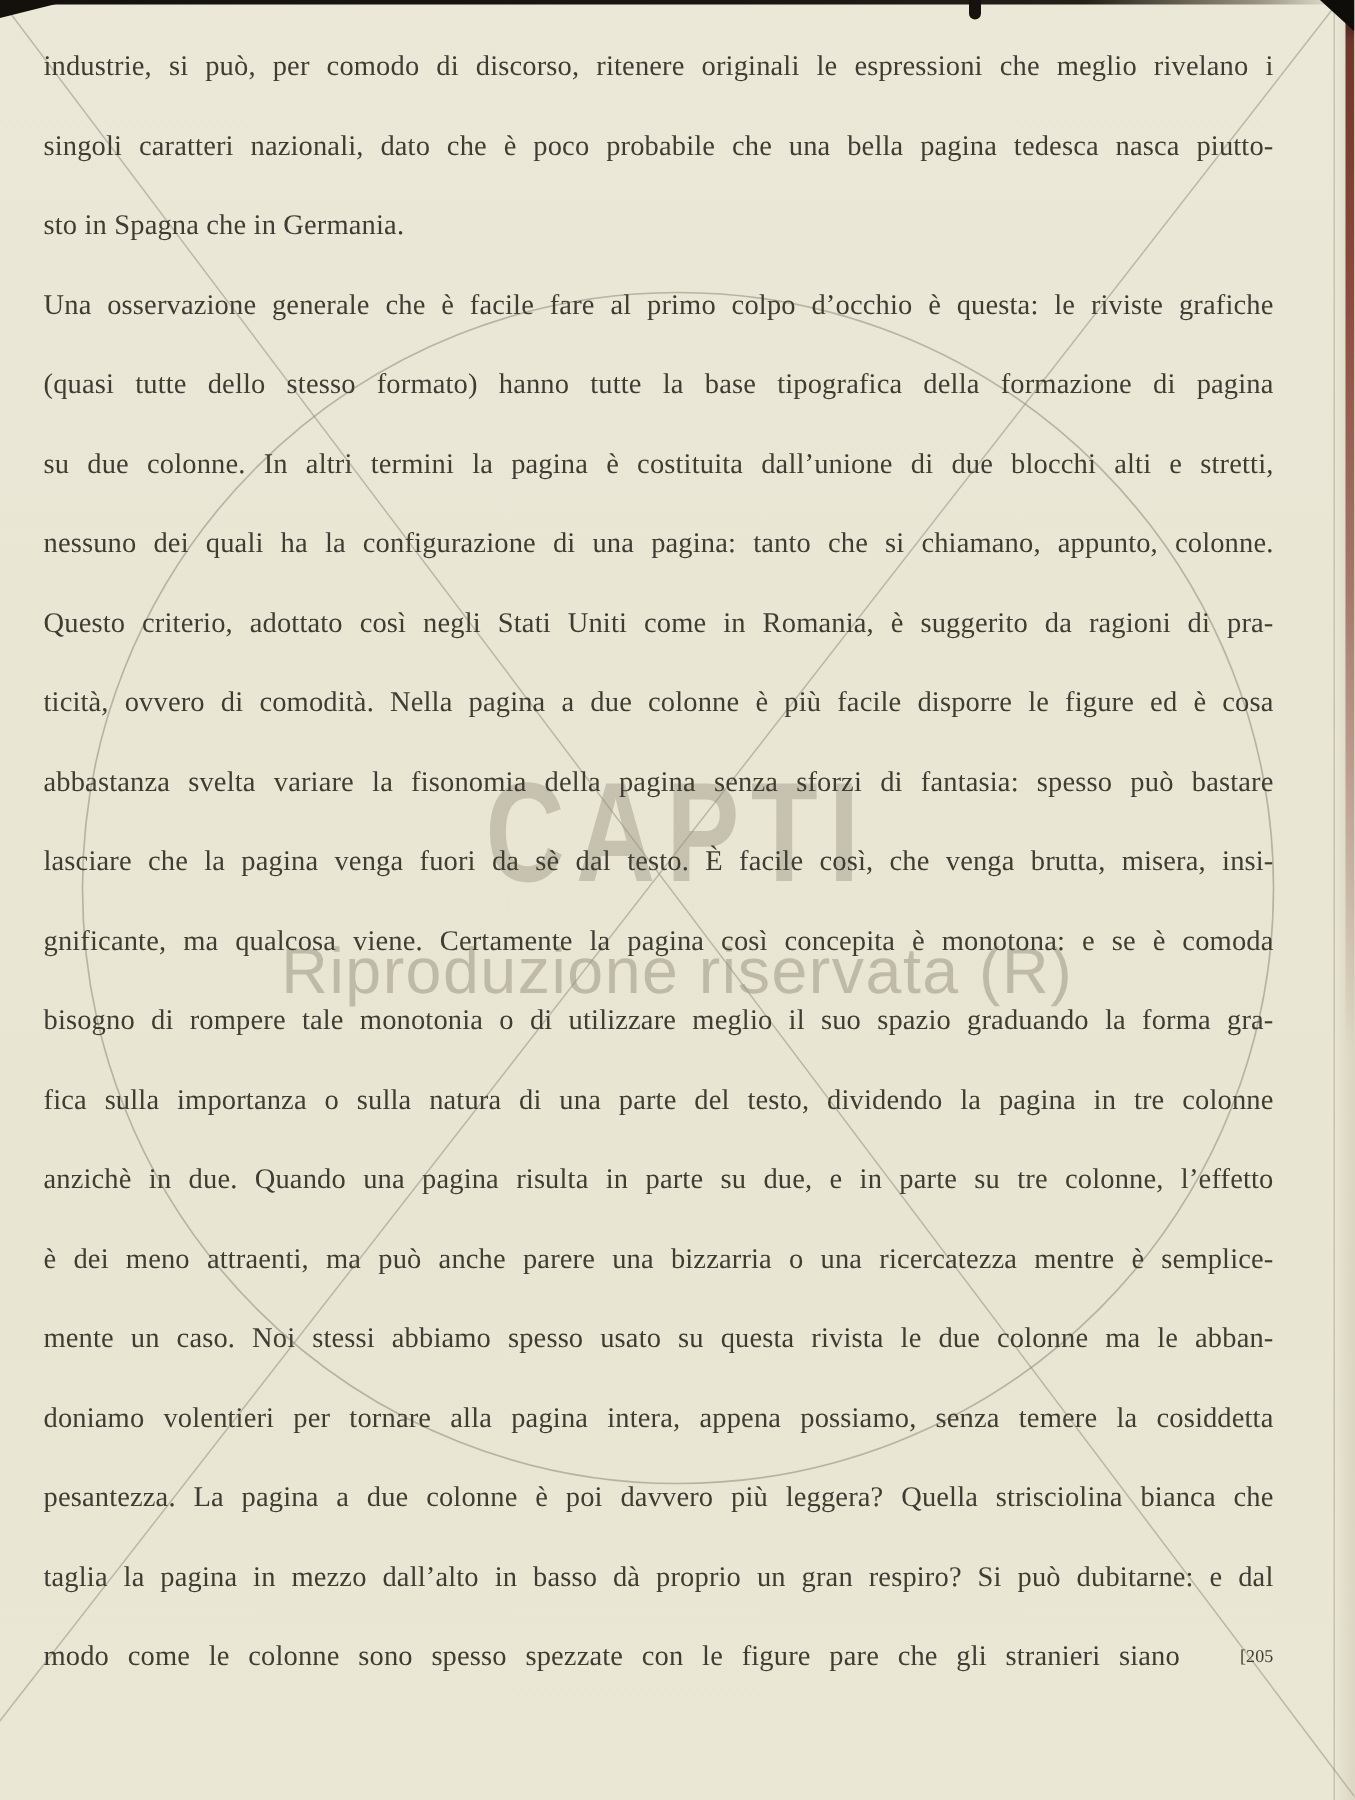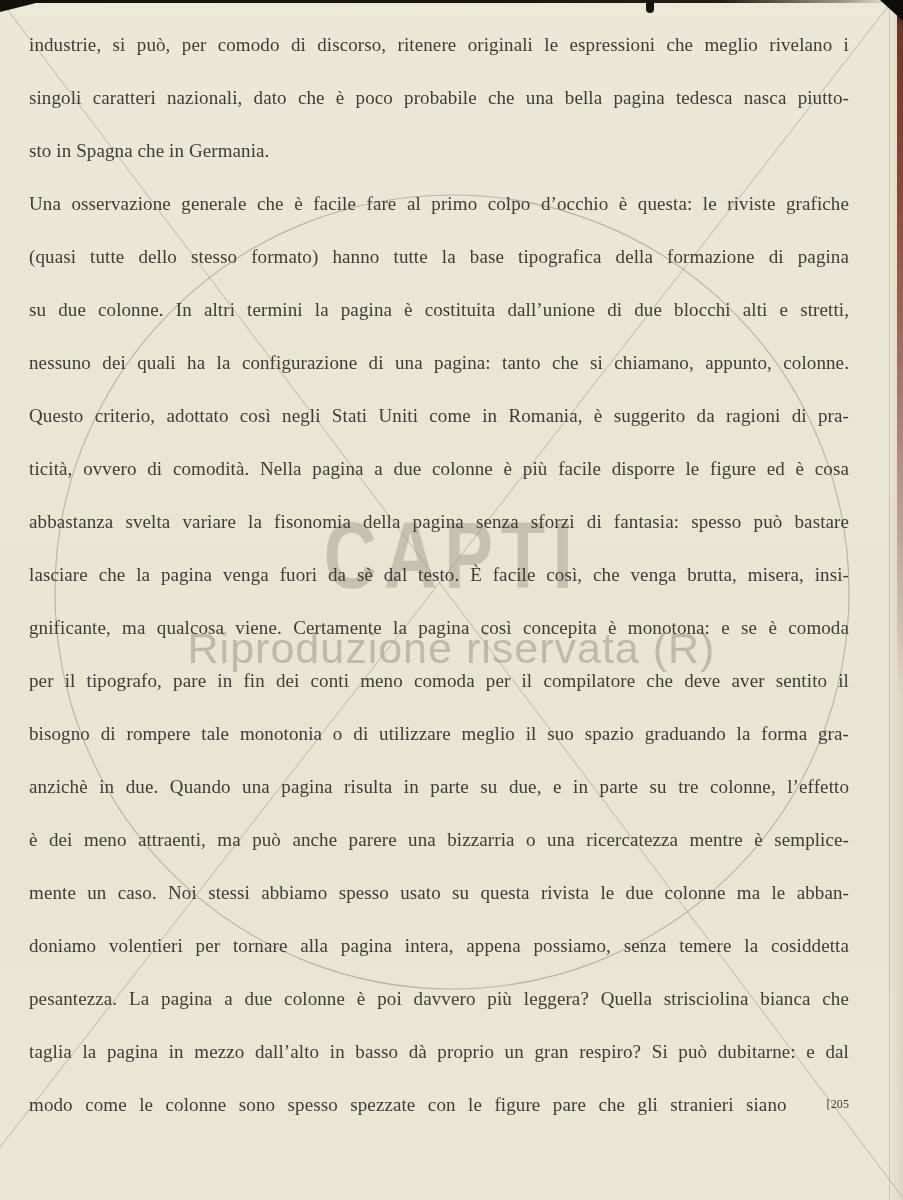--- a/index.html
+++ b/index.html
@@ -65,22 +65,22 @@
       <div class="line"><span class="t">sto in Spagna che in Germania.</span></div>
       <div class="line j"><span class="t">Una osservazione generale che è facile fare al primo colpo d’occhio è questa: le riviste grafiche</span></div>
       <div class="line j"><span class="t">(quasi tutte dello stesso formato) hanno tutte la base tipografica della formazione di pagina</span></div>
       <div class="line j"><span class="t">su due colonne. In altri termini la pagina è costituita dall’unione di due blocchi alti e stretti,</span></div>
       <div class="line j"><span class="t">nessuno dei quali ha la configurazione di una pagina: tanto che si chiamano, appunto, colonne.</span></div>
       <div class="line j"><span class="t">Questo criterio, adottato così negli Stati Uniti come in Romania, è suggerito da ragioni di pra-</span></div>
       <div class="line j"><span class="t">ticità, ovvero di comodità. Nella pagina a due colonne è più facile disporre le figure ed è cosa</span></div>
       <div class="line j"><span class="t">abbastanza svelta variare la fisonomia della pagina senza sforzi di fantasia: spesso può bastare</span></div>
       <div class="line j"><span class="t">lasciare che la pagina venga fuori da sè dal testo. È facile così, che venga brutta, misera, insi-</span></div>
       <div class="line j"><span class="t">gnificante, ma qualcosa viene. Certamente la pagina così concepita è monotona: e se è comoda</span></div>
-      <div class="line j"><span class="t">per il tipografo, pare in fin dei conti meno comoda per il compilatore che deve aver sentito il</span></div>
       <div class="line j"><span class="t">bisogno di rompere tale monotonia o di utilizzare meglio il suo spazio graduando la forma gra-</span></div>
+      <div class="line j"><span class="t">fica sulla importanza o sulla natura di una parte del testo, dividendo la pagina in tre colonne</span></div>
       <div class="line j"><span class="t">anzichè in due. Quando una pagina risulta in parte su due, e in parte su tre colonne, l’effetto</span></div>
       <div class="line j"><span class="t">è dei meno attraenti, ma può anche parere una bizzarria o una ricercatezza mentre è semplice-</span></div>
       <div class="line j"><span class="t">mente un caso. Noi stessi abbiamo spesso usato su questa rivista le due colonne ma le abban-</span></div>
       <div class="line j"><span class="t">doniamo volentieri per tornare alla pagina intera, appena possiamo, senza temere la cosiddetta</span></div>
       <div class="line j"><span class="t">pesantezza. La pagina a due colonne è poi davvero più leggera? Quella strisciolina bianca che</span></div>
       <div class="line j"><span class="t">taglia la pagina in mezzo dall’alto in basso dà proprio un gran respiro? Si può dubitarne: e dal</span></div>
       <div class="line j line-flex">
         <span class="t">modo come le colonne sono spesso spezzate con le figure pare che gli stranieri siano</span>
         <span class="folio">[205</span>
       </div>

